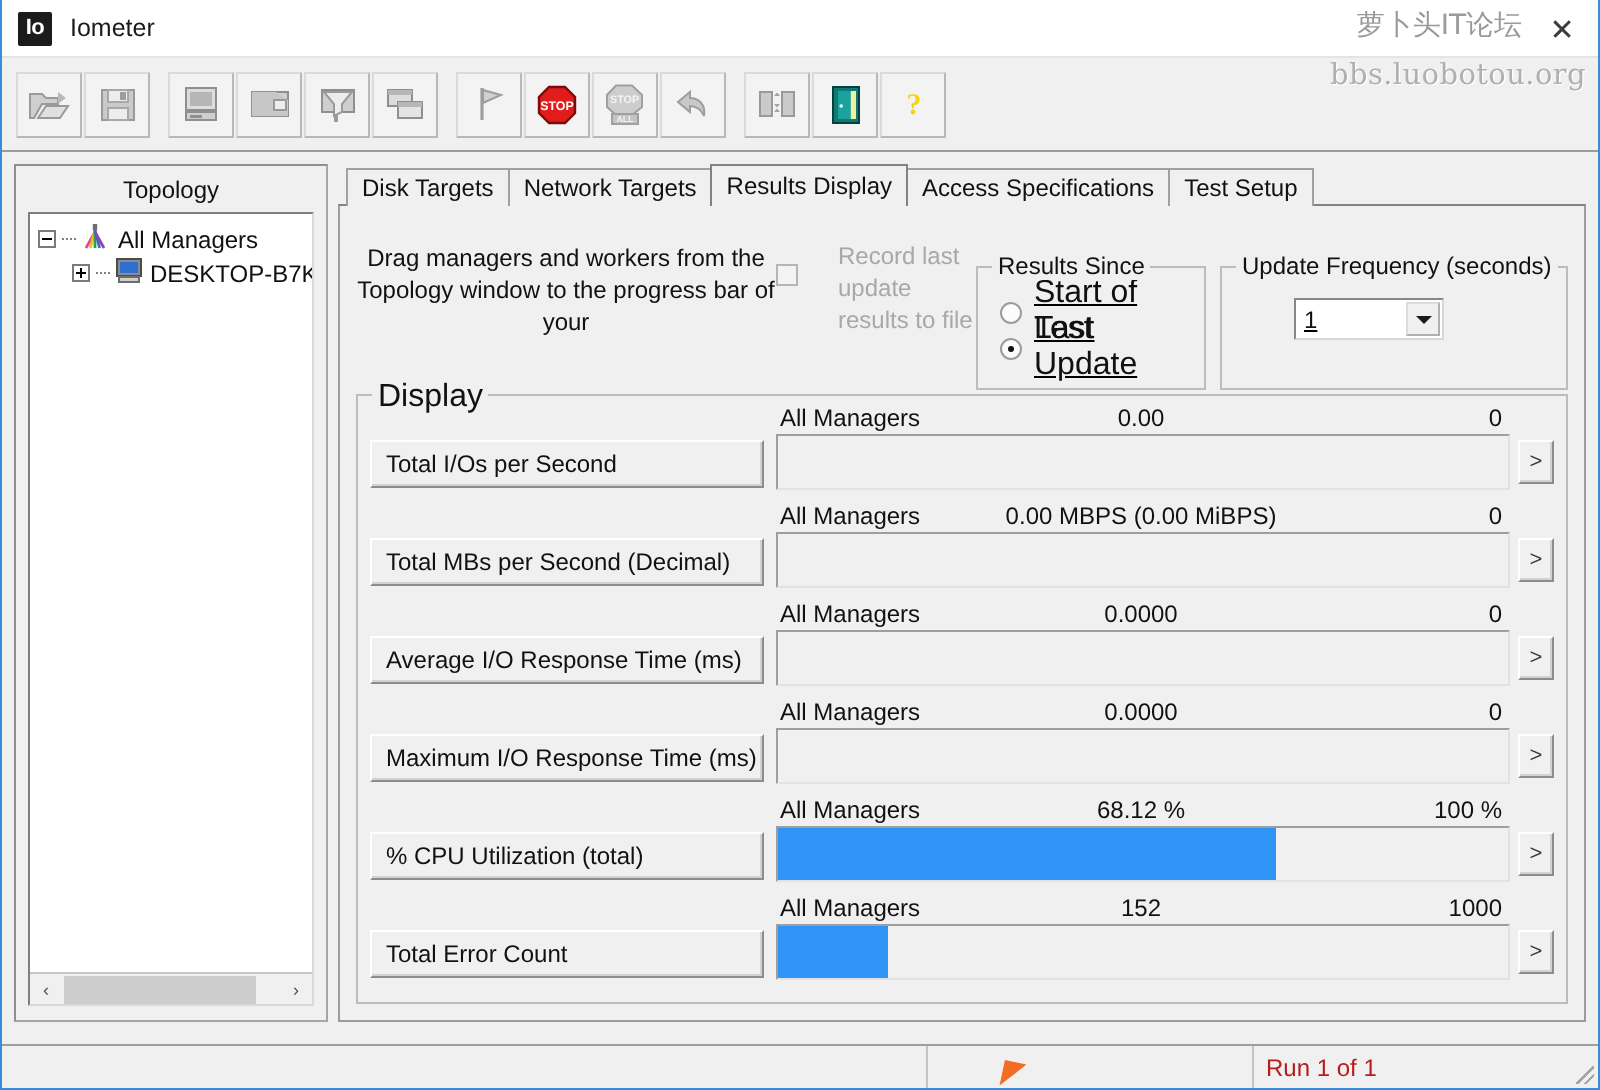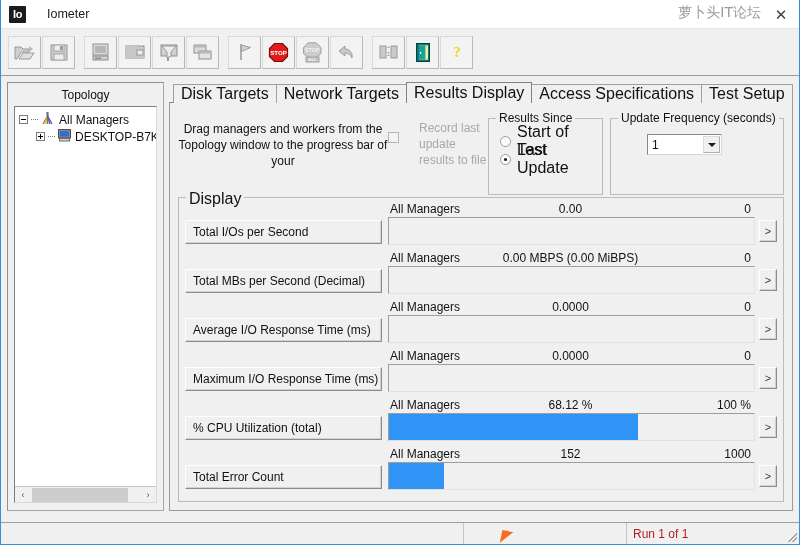--- a/index.html
+++ b/index.html
@@ -22,21 +22,20 @@
 
   
   .titlebar {
     position: relative;
     height: 29px;
     background: #ffffff;
     border-bottom: 1px solid #e4e4e4;
     display: flex;
     align-items: center;
     padding-left: 8px;
-    gap: 12px;
   }
   .app-logo {
     width: 17px; height: 17px;
     background: #1b1b1b;
     color: #ffffff;
     font-size: 11px;
     font-weight: bold;
     display: flex;
     align-items: center;
     justify-content: center;
@@ -216,21 +215,21 @@
     display: flex;
     align-items: flex-end;
     height: 21px;
     padding-left: 4px;
     position: relative;
     z-index: 3;
   }
   .tab {
     height: 19px;
     padding: 0 7px;
-    font-size: 16px;
+    font-size: 12px;
     color: #111;
     display: flex;
     align-items: center;
     background: #f0f0f0;
     border: 1px solid #a0a0a0;
     border-bottom: none;
     margin-right: -1px;
     position: relative;
   }
   .tab.active {
@@ -279,21 +278,22 @@
     flex: 0 0 auto;
   }
   .record-label {
     font-size: 12px;
     color: #a8a8a8;
     line-height: 16px;
   }
   .grp {
     border: 1px solid #bcbcbc;
     position: relative;
-    margin-top: 7px;
+    margin-top: 22px;
+    text-decoration: underline;
   }
   .grp > .legend {
     position: absolute;
     top: -8px; left: 7px;
     background: #f0f0f0;
     padding: 0 3px;
     font-size: 12px;
     color: #111;
   }
   .grp-results { width: 115px; margin-right: 7px; }
@@ -499,20 +499,21 @@
 <body>
 
 <div id="app">
 
   <div class="titlebar">
     <div class="app-logo">Io</div>
     <div class="app-title">Iometer</div>
     <div class="wm-top">萝卜头IT论坛</div>
     <div class="win-close">✕</div>
   </div>
+  <div class="wm-sub">bbs.luobotou.org</div>
 
   <div class="toolbar">
     <div class="tbtn raised">
       <svg width="22" height="19" viewBox="0 0 22 19">
           <path d="M1 16V4h6l2 2h6v3H7L3 16z" fill="#cfcfcf" stroke="#9a9a9a" stroke-width="1"></path>
           <path d="M5 16l4-6h11l-4 6z" fill="#e0e0e0" stroke="#9a9a9a" stroke-width="1"></path>
           <path d="M15 3l4 3-4 3z" fill="#b9b9b9"></path>
         </svg>
     </div>
     <div class="tbtn raised">

